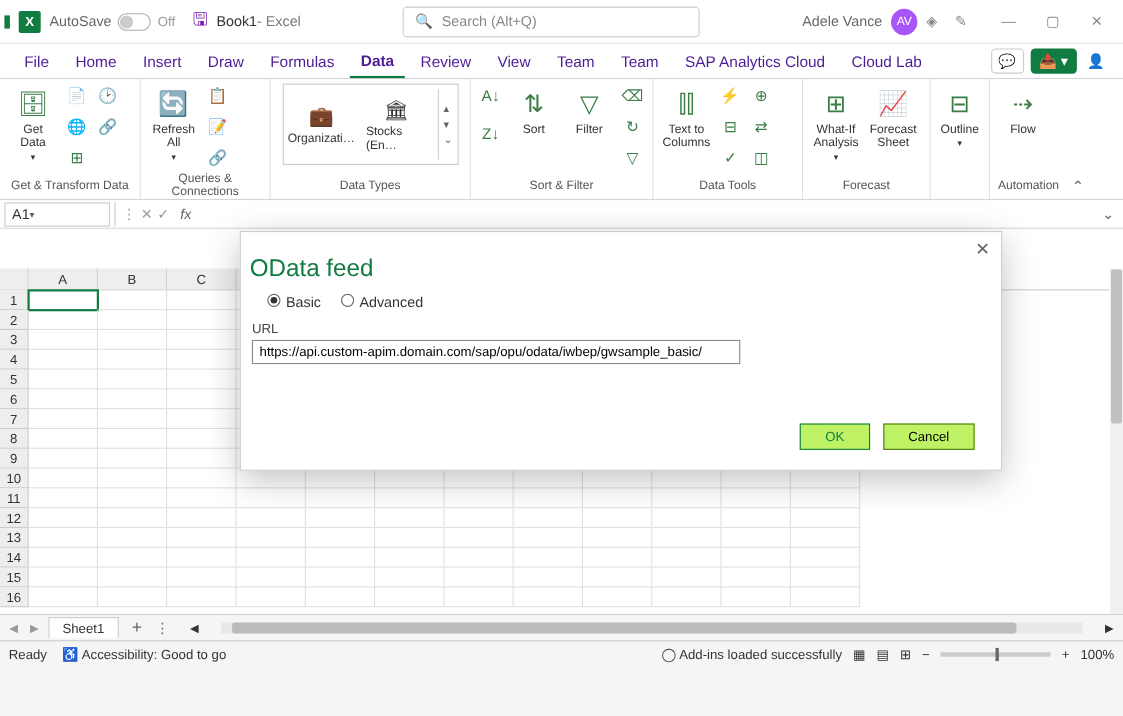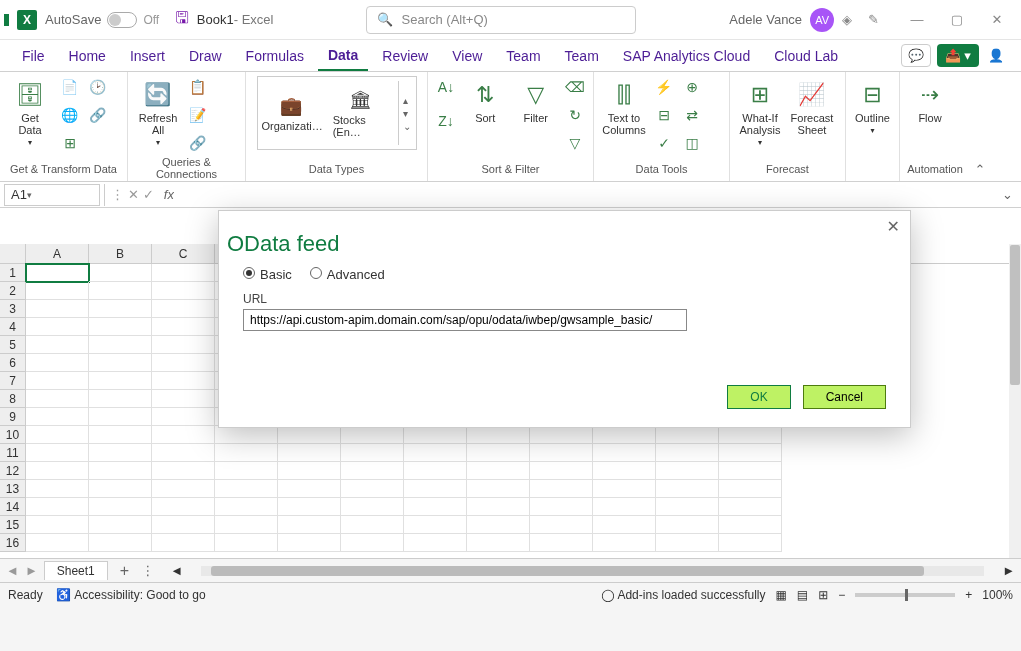--- a/index.html
+++ b/index.html
@@ -76,21 +76,21 @@
 .zoom-slider::after { content:""; position:absolute; left:50%; top:-4px; width:3px; height:12px; background:#666;}
 
 
 .dialog-backdrop { position:absolute; top:210px; left:218px; width:693px; height:218px; background:#fff; border:1px solid #ccc; box-shadow: 0 8px 30px rgba(0,0,0,0.25); }
 .dialog-close { position:absolute; top:6px; right:10px; font-size:16px; color:#666; cursor:pointer;}
 .dialog-title { font-size: 22px; color: #107c41; font-weight:400; padding: 20px 8px 10px;}
 .dialog-radios { display:flex; gap:18px; padding: 0 24px 10px; font-size:13px;}
 .radio { display:flex; align-items:flex-start; gap:5px;}
 .radio .dot { width:12px; height:12px; border:1px solid #666; border-radius:50%; display:flex; align-items:center; justify-content:center;}
 .radio.sel .dot::after { content:""; width:6px; height:6px; background:#333; border-radius:50%;}
-.dialog-field { padding: 0 24px;}
+.dialog-field { padding: 0 10px;}
 .field-label { font-size:12px; color:#444; margin-bottom:3px;}
 .url-input { width: 444px; height:22px; border:1px solid #888; padding: 0 6px; font-size:12px;}
 .dialog-btns { position:absolute; right:24px; bottom:18px; display:flex; gap:12px;}
 .btn { padding: 4px 22px; border:1px solid #4d7c0f; background:#bef264; font-size:12px; cursor:pointer;}
 .btn.primary { border-color:#107c41; color:#107c41;}
 </style>
 </head>
 <body>
 
 <div class="title-bar">

